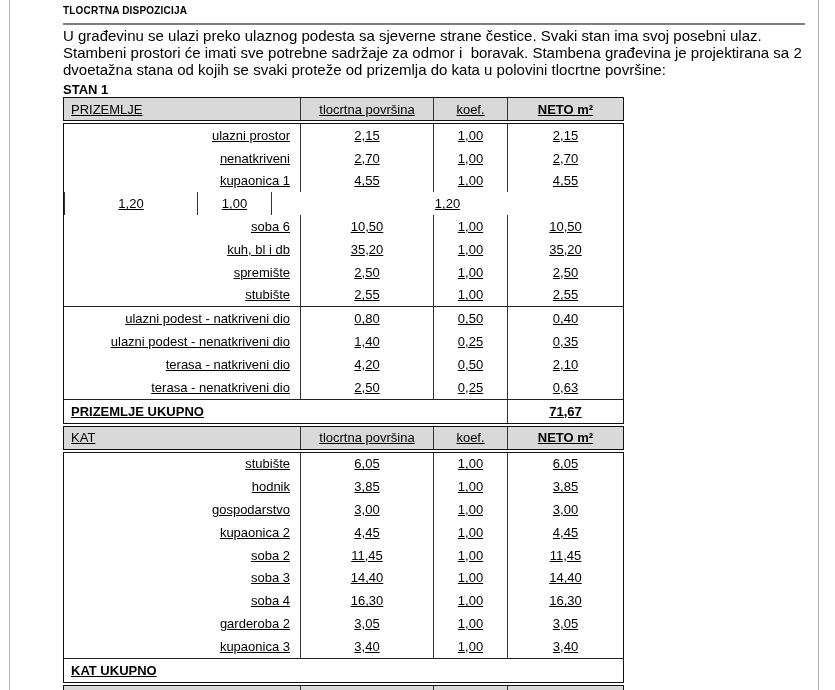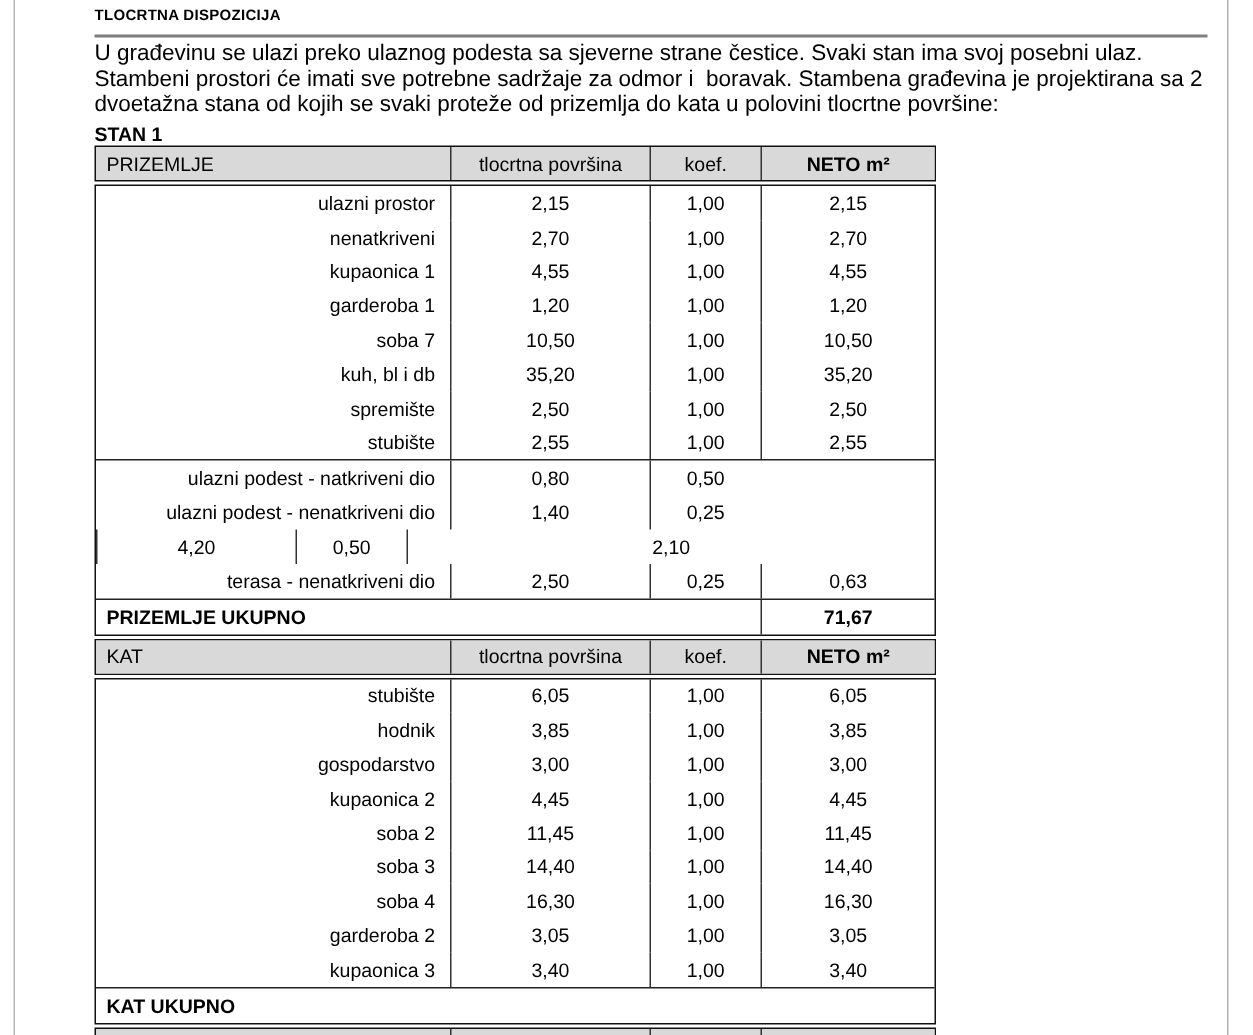--- a/index.html
+++ b/index.html
@@ -17,21 +17,21 @@
   .doc-title{
     margin:3px 0 0 0;font-size:10px;font-weight:bold;line-height:16px;
     padding-bottom:4px;border-bottom:2px solid #7f7f7f;letter-spacing:.2px;
   }
   .intro{margin-top:2px;font-size:15px;line-height:17px;}
   .intro-line{white-space:pre;}
   .stan-label{margin-top:5px;font-size:13px;font-weight:bold;line-height:13px;}
 
   #tables{margin-top:1px;width:561px;}
   .tbl{box-sizing:border-box;border:1.5px solid #111;margin-bottom:2px;background:#fff;}
-  .row{display:flex;align-items:flex-end;font-size:13px;}
+  .row{display:flex;align-items:flex-end;font-size:13px;text-decoration:underline;}
   .header-tbl .row{height:22px;background:#d9d9d9;}
   .body-tbl .row{height:22.8px;}
   .row.total-row{height:23px;border-top:1px solid #222;font-weight:bold;}
   .row.group-start{border-top:1px solid #222;}
   .cell{box-sizing:border-box;height:100%;display:flex;align-items:center;overflow:hidden;}
   .c1{width:236px;justify-content:flex-end;padding-right:10px;}
   .header-tbl .c1{justify-content:flex-start;padding-left:7px;}
   .c2{width:133px;border-left:1px solid #333;justify-content:center;}
   .c3{width:74px;border-left:1px solid #333;justify-content:center;}
   .c4{flex:1;border-left:1px solid #333;justify-content:center;}
@@ -74,27 +74,26 @@
           <div class="cell c3">1,00</div>
           <div class="cell c4">2,70</div>
         </div>
         <div class="row">
           <div class="cell c1">kupaonica 1</div>
           <div class="cell c2">4,55</div>
           <div class="cell c3">1,00</div>
           <div class="cell c4">4,55</div>
         </div>
         <div class="row">
-          <div class="cell c1">garderoba 1</div>
           <div class="cell c2">1,20</div>
           <div class="cell c3">1,00</div>
           <div class="cell c4">1,20</div>
         </div>
         <div class="row">
-          <div class="cell c1">soba 7</div>
+          <div class="cell c1">soba 6</div>
           <div class="cell c2">10,50</div>
           <div class="cell c3">1,00</div>
           <div class="cell c4">10,50</div>
         </div>
         <div class="row">
           <div class="cell c1">kuh, bl i db</div>
           <div class="cell c2">35,20</div>
           <div class="cell c3">1,00</div>
           <div class="cell c4">35,20</div>
         </div>
@@ -107,27 +106,30 @@
         <div class="row">
           <div class="cell c1">stubište</div>
           <div class="cell c2">2,55</div>
           <div class="cell c3">1,00</div>
           <div class="cell c4">2,55</div>
         </div>
         <div class="row group-start">
           <div class="cell c1">ulazni podest - natkriveni dio</div>
           <div class="cell c2">0,80</div>
           <div class="cell c3">0,50</div>
+          <div class="cell c4">0,40</div>
         </div>
         <div class="row">
           <div class="cell c1">ulazni podest - nenatkriveni dio</div>
           <div class="cell c2">1,40</div>
           <div class="cell c3">0,25</div>
-        </div>
-        <div class="row">
+          <div class="cell c4">0,35</div>
+        </div>
+        <div class="row">
+          <div class="cell c1">terasa - natkriveni dio</div>
           <div class="cell c2">4,20</div>
           <div class="cell c3">0,50</div>
           <div class="cell c4">2,10</div>
         </div>
         <div class="row">
           <div class="cell c1">terasa - nenatkriveni dio</div>
           <div class="cell c2">2,50</div>
           <div class="cell c3">0,25</div>
           <div class="cell c4">0,63</div>
         </div>

